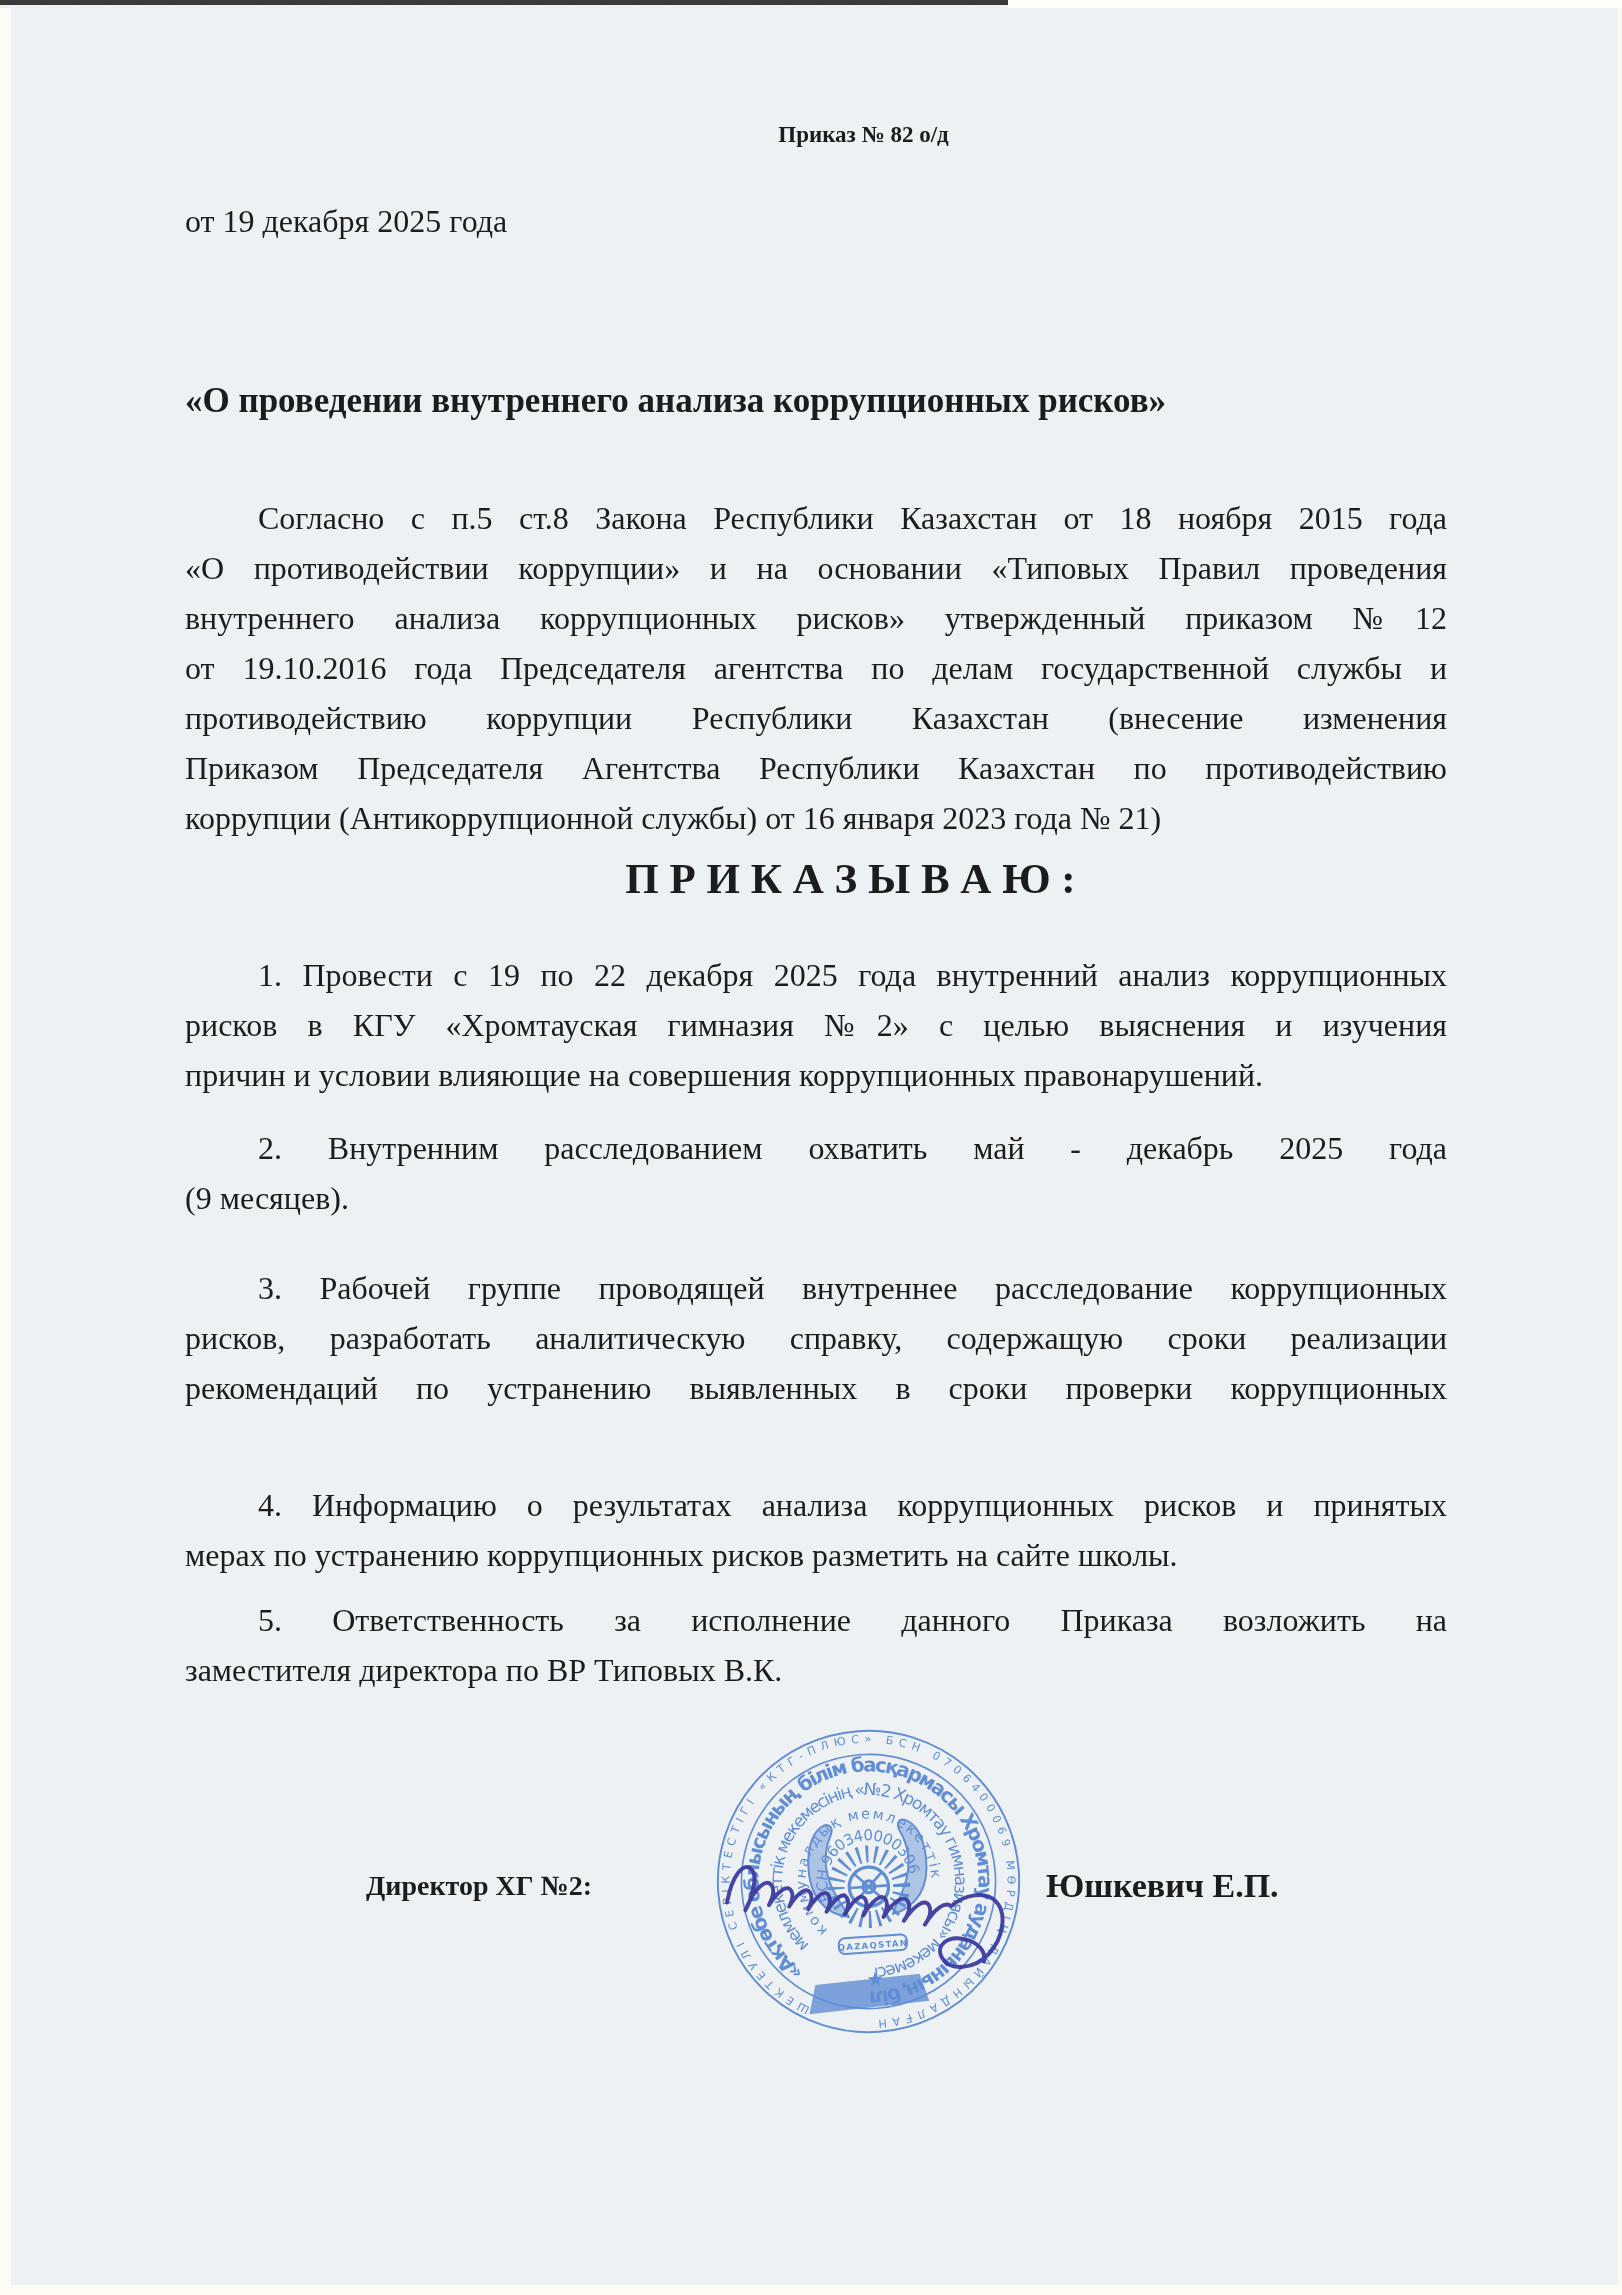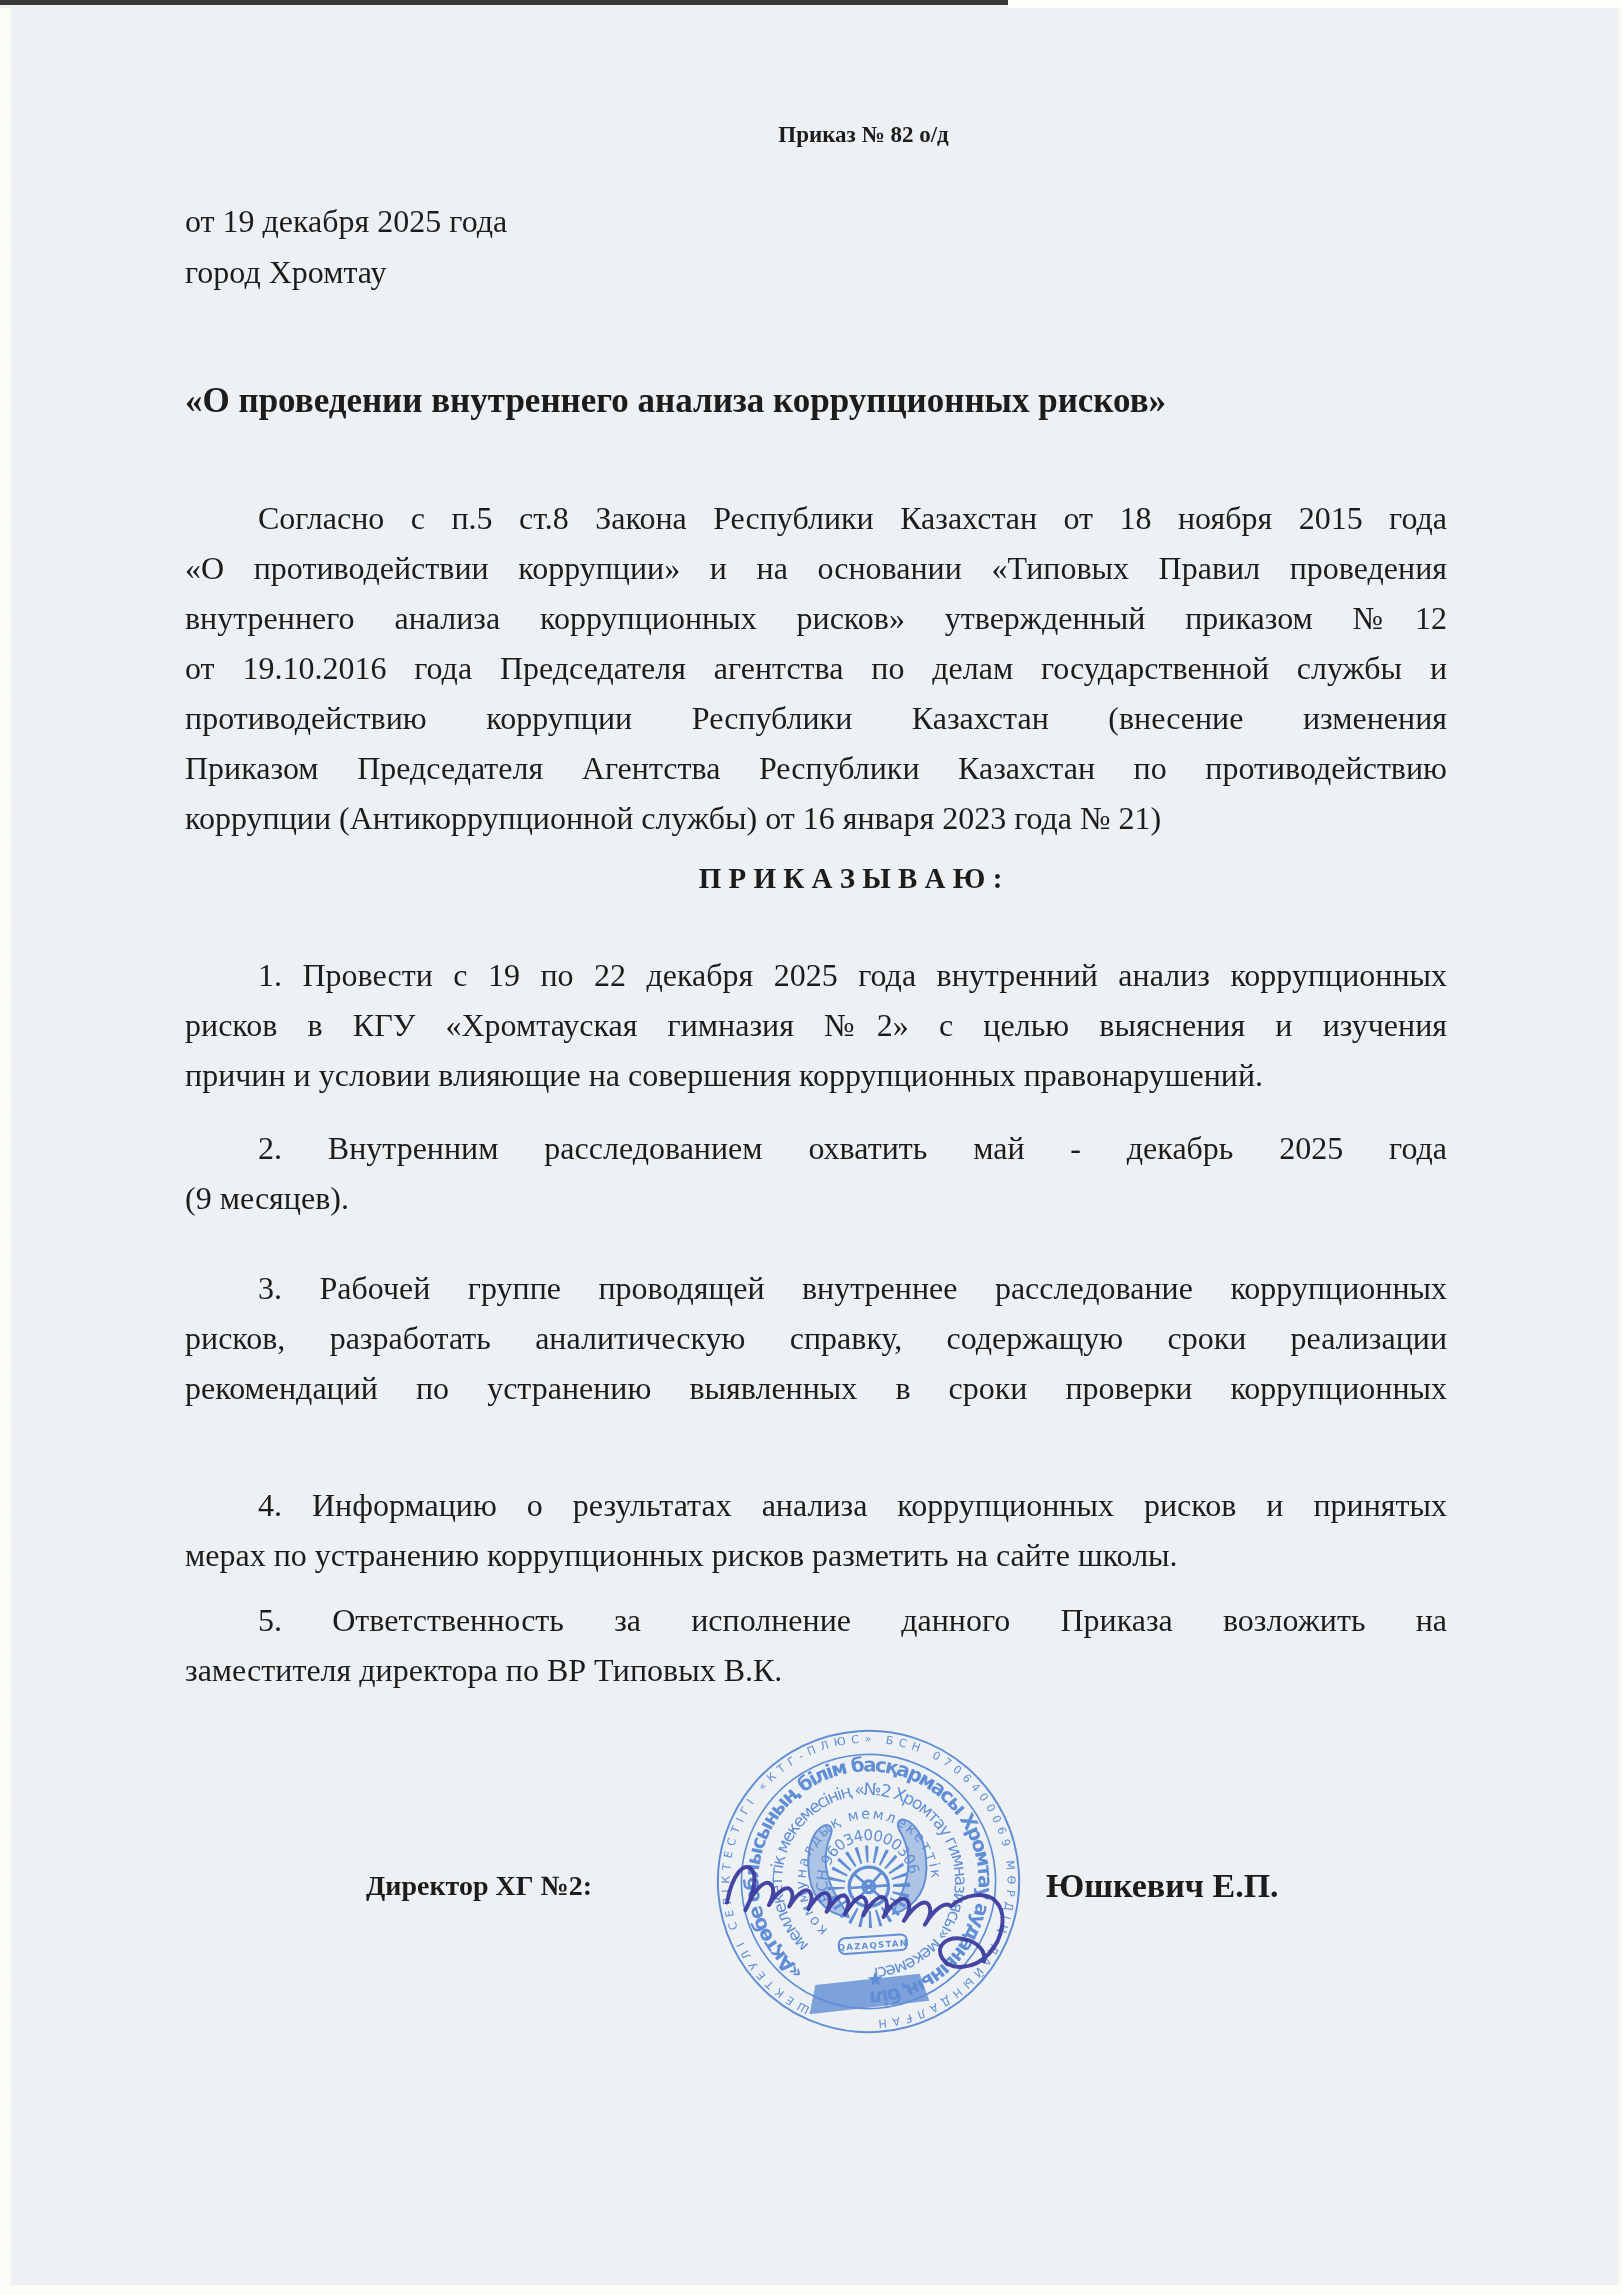--- a/index.html
+++ b/index.html
@@ -26,21 +26,21 @@
   .line{font-size:32px;line-height:50px;white-space:normal;}
   .just{text-align:justify;text-align-last:justify;}
   .last{text-align:left;}
   .indent{padding-left:73px;}
 
   .p-title{top:66px;left:232px;width:1263px;text-align:center;font-size:23px;line-height:41px;margin-top:48px;}
   .p-date{top:196px;left:185px;width:1263px;}
   .p-date .line{line-height:51px;}
   .p-subject{top:381px;left:185px;width:1296px;font-size:35px;line-height:39px;}
   .p-preamble{top:493px;left:185px;width:1262px;}
-  .p-heading{top:859px;left:219px;width:1263px;text-align:center;font-size:29px;line-height:39px;font-family:Liberation Serif, serif;}
+  .p-heading{top:859px;left:219px;width:1263px;text-align:center;font-size:43px;line-height:39px;font-family:Liberation Serif, serif;}
   .p-item1{top:950px;left:185px;width:1262px;}
   .p-item2{top:1123px;left:185px;width:1262px;}
   .p-item3{top:1263px;left:185px;width:1262px;}
   .p-item4{top:1480px;left:185px;width:1262px;}
   .p-item5{top:1595px;left:185px;width:1262px;}
   .p-sig-label{top:1866px;left:366px;font-size:28px;line-height:39px;}
   .p-sig-name{top:1866px;left:1046px;font-size:34px;line-height:39px;}
 
   .stampwrap{position:absolute;left:672px;top:1685px;width:393px;height:393px;}
   .stamp{opacity:0.88;}
@@ -69,21 +69,20 @@
   <div class="edge edge-top-dark"></div>
   <div class="edge edge-top-white"></div>
   <div class="edge edge-left"></div>
   <div class="edge edge-bottom"></div>
   <div class="edge edge-right"></div>
 
   <div class="abs p-title bold">Приказ № 82 о/д</div>
 
   <div class="abs p-date">
     <div class="line">от 19 декабря 2025 года</div>
-    <div class="line">город Хромтау</div>
   </div>
 
   <div class="abs p-subject bold">«О проведении внутреннего анализа коррупционных рисков»</div>
 
   <div class="abs p-preamble">
     <div class="line just indent">Согласно с п.5 ст.8 Закона Республики Казахстан от 18 ноября 2015 года</div>
     <div class="line just">«О противодействии коррупции» и на основании «Типовых Правил проведения</div>
     <div class="line just">внутреннего анализа коррупционных рисков» утвержденный приказом №12</div>
     <div class="line just">от 19.10.2016 года Председателя агентства по делам государственной службы и</div>
     <div class="line just">противодействию коррупции Республики Казахстан (внесение изменения</div>

